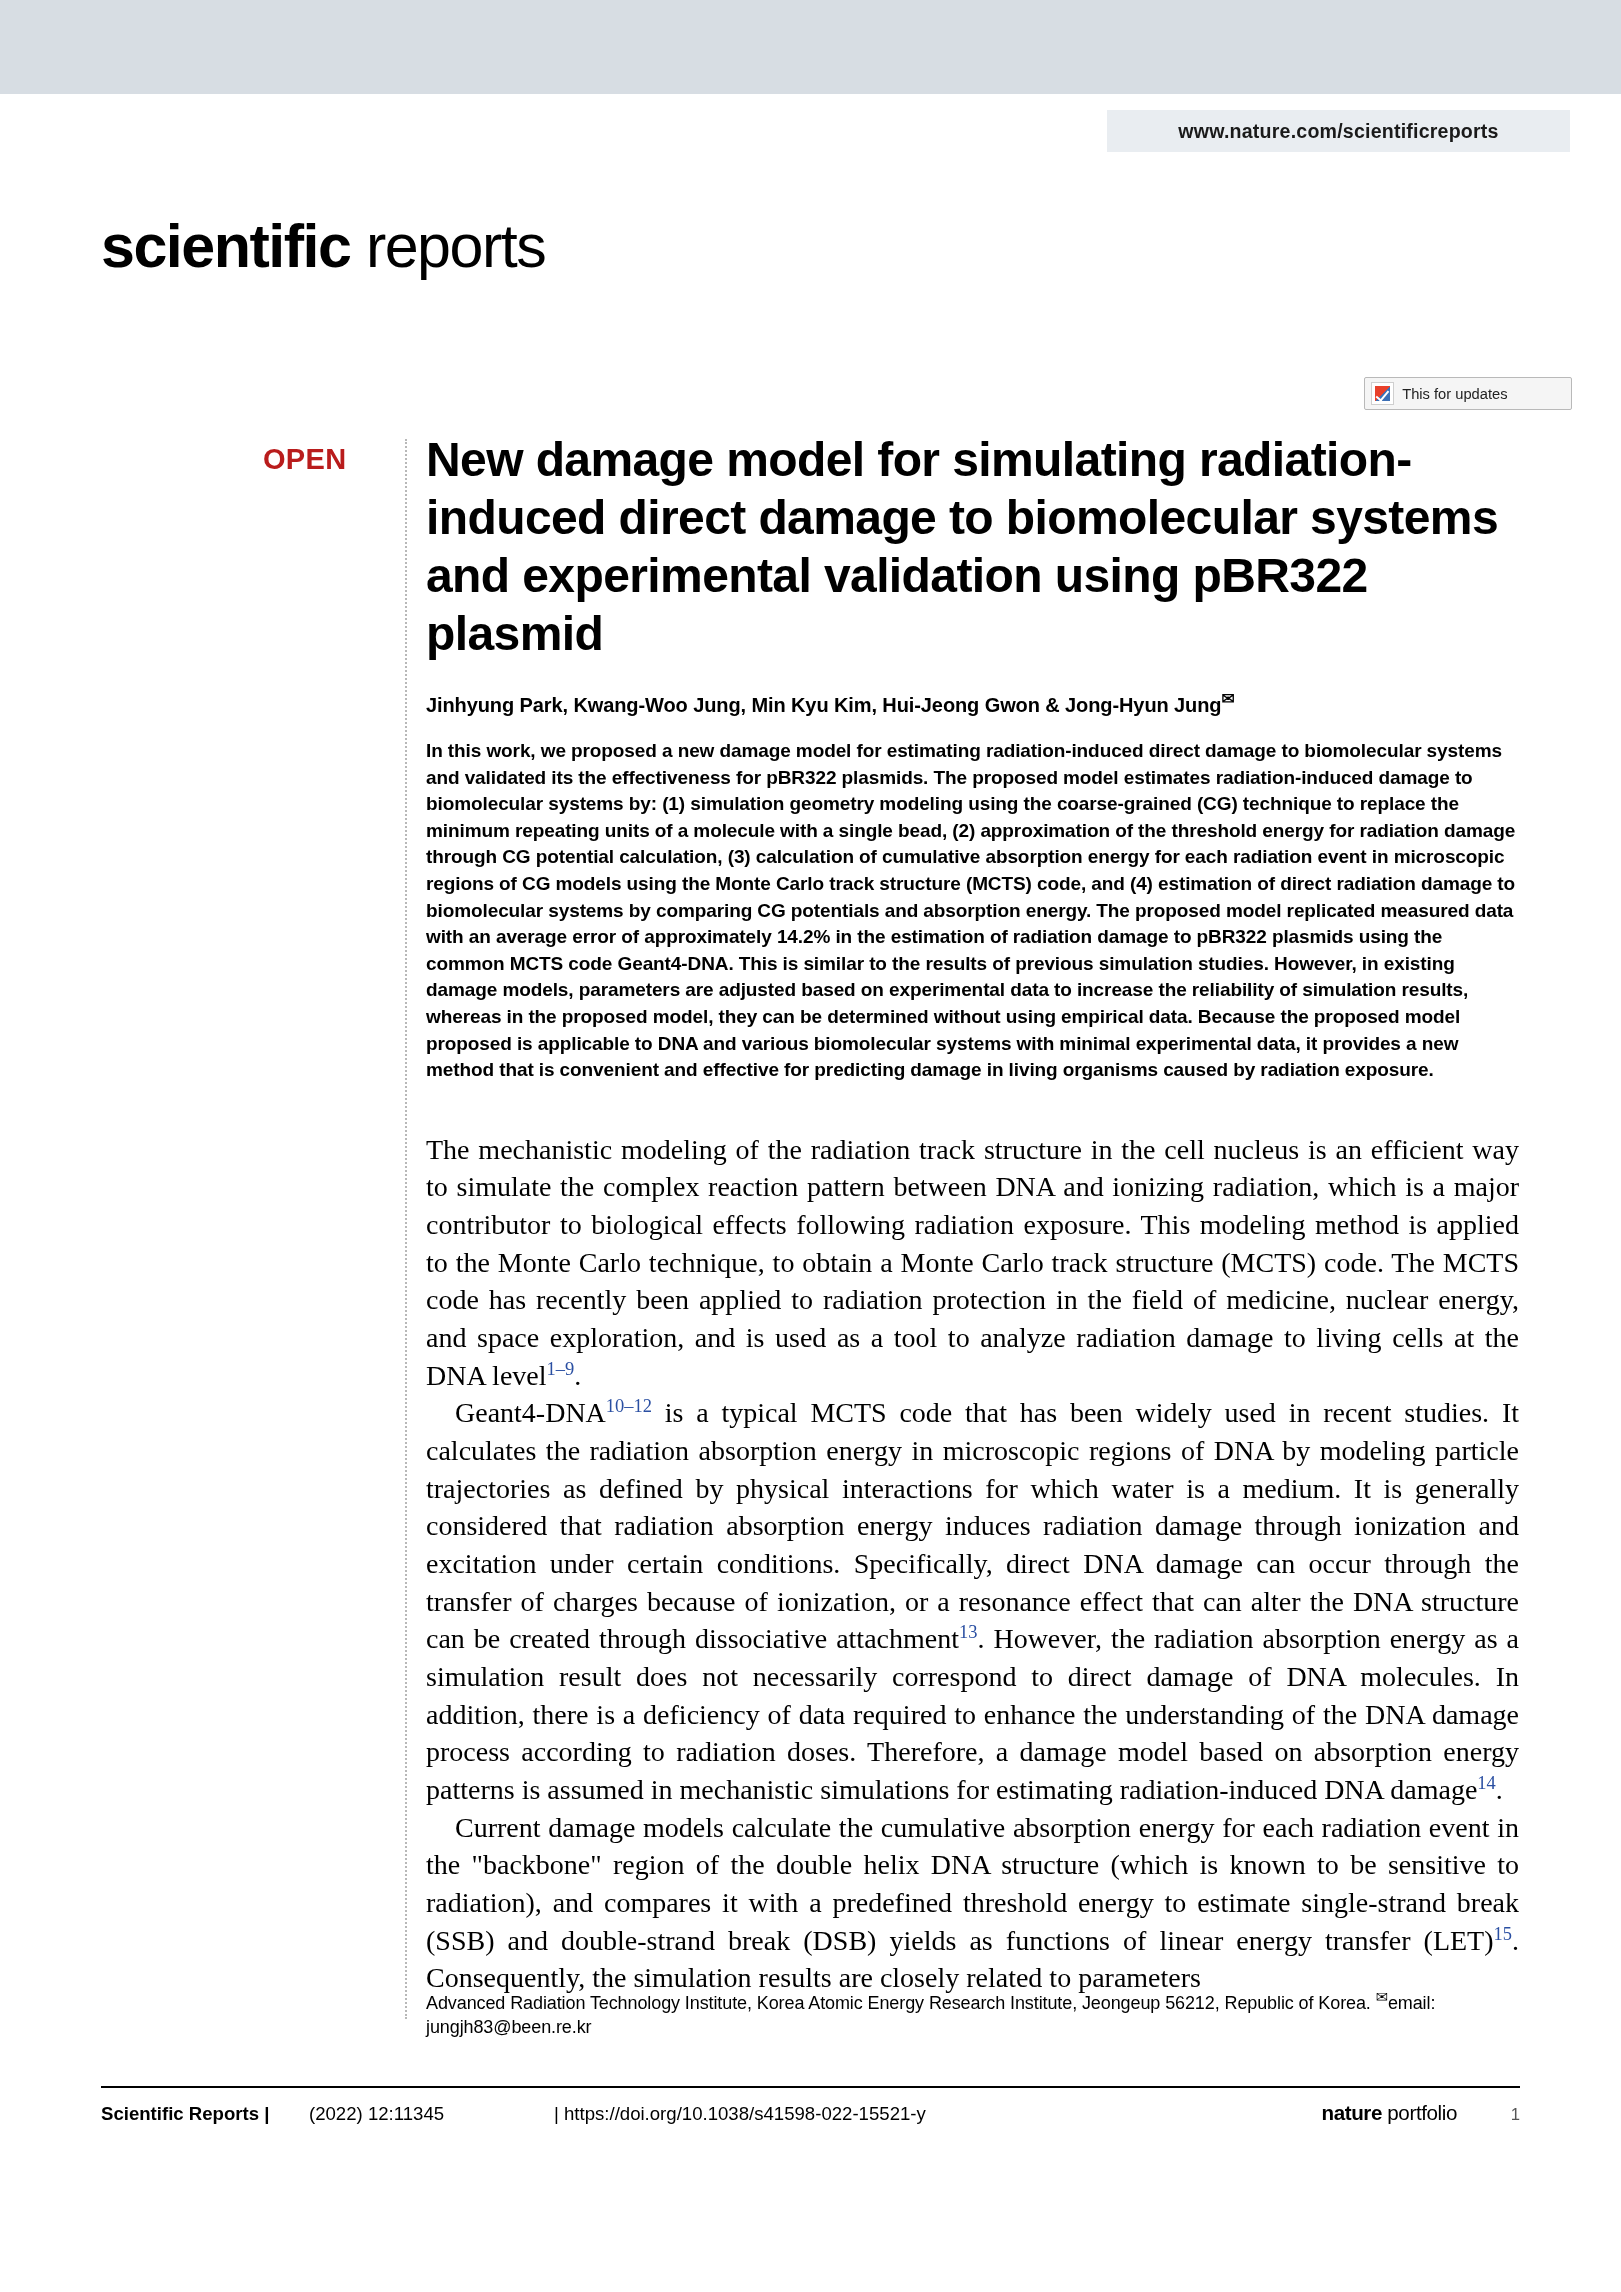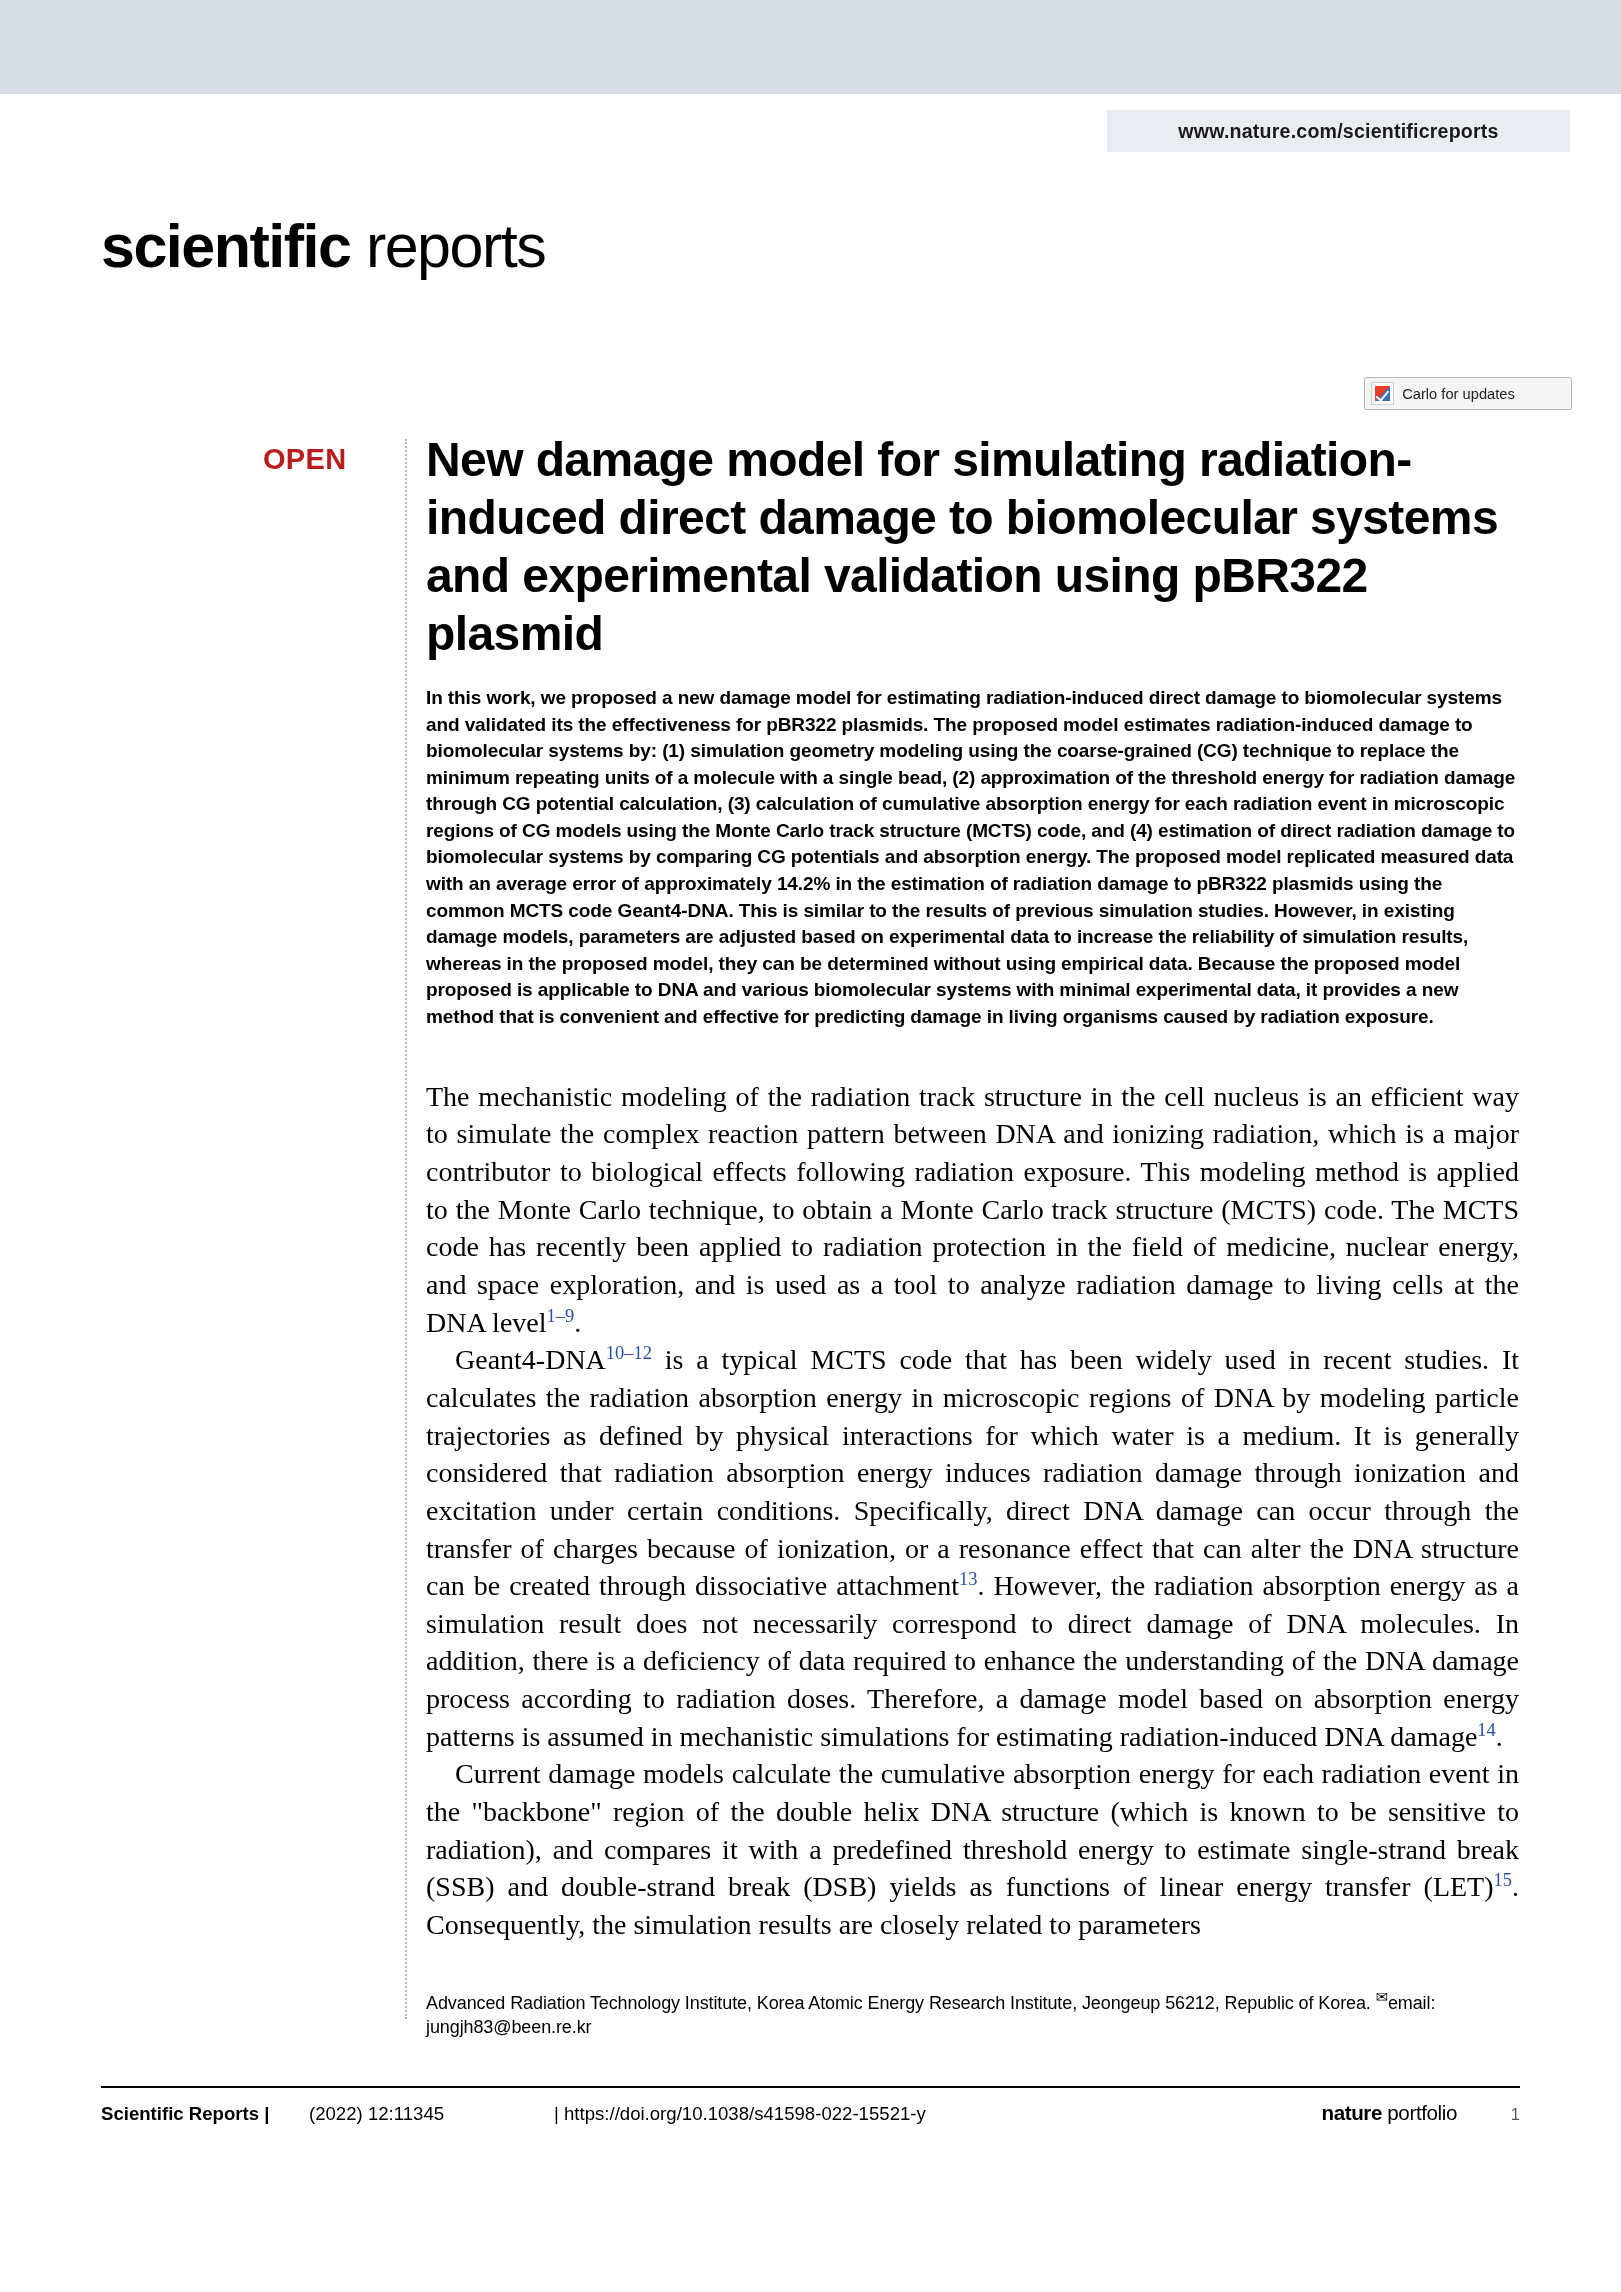--- a/index.html
+++ b/index.html
@@ -231,31 +231,34 @@
 <div class="top-bar"></div>
 
 <div class="journal-url">www.nature.com/scientificreports</div>
 
 <div class="masthead">
   <span class="bold">scientific</span><span class="light"> reports</span>
 </div>
 
 <div class="check-updates">
   <span class="cu-icon"></span>
-  <span>Carlo for updates</span>
+  <span>This for updates</span>
 </div>
 
 <div class="open-label">OPEN</div>
 
 <div class="vline"></div>
 
 <div class="content">
 
   <h1 class="title">New damage model for simulating radiation-induced direct damage to biomolecular systems and experimental validation using pBR322 plasmid</h1>
 
+  <div class="authors">
+    <span>Jinhyung Park, Kwang-Woo Jung, Min Kyu Kim, Hui-Jeong Gwon &amp; Jong-Hyun Jung</span><span class="env">✉</span>
+  </div>
 
   <div class="abstract">In this work, we proposed a new damage model for estimating radiation-induced direct damage to biomolecular systems and validated its the effectiveness for pBR322 plasmids. The proposed model estimates radiation-induced damage to biomolecular systems by: (1) simulation geometry modeling using the coarse-grained (CG) technique to replace the minimum repeating units of a molecule with a single bead, (2) approximation of the threshold energy for radiation damage through CG potential calculation, (3) calculation of cumulative absorption energy for each radiation event in microscopic regions of CG models using the Monte Carlo track structure (MCTS) code, and (4) estimation of direct radiation damage to biomolecular systems by comparing CG potentials and absorption energy. The proposed model replicated measured data with an average error of approximately 14.2% in the estimation of radiation damage to pBR322 plasmids using the common MCTS code Geant4-DNA. This is similar to the results of previous simulation studies. However, in existing damage models, parameters are adjusted based on experimental data to increase the reliability of simulation results, whereas in the proposed model, they can be determined without using empirical data. Because the proposed model proposed is applicable to DNA and various biomolecular systems with minimal experimental data, it provides a new method that is convenient and effective for predicting damage in living organisms caused by radiation exposure.</div>
 
   <div class="body-text">
     <p><span>The mechanistic modeling of the radiation track structure in the cell nucleus is an efficient way to simulate the complex reaction pattern between DNA and ionizing radiation, which is a major contributor to biological effects following radiation exposure. This modeling method is applied to the Monte Carlo technique, to obtain a Monte Carlo track structure (MCTS) code. The MCTS code has recently been applied to radiation protection in the field of medicine, nuclear energy, and space exploration, and is used as a tool to analyze radiation damage to living cells at the DNA level</span><sup class="lnk">1–9</sup><span>.</span></p>
 
     <p><span>Geant4-DNA</span><sup class="lnk">10–12</sup> <span>is a typical MCTS code that has been widely used in recent studies. It calculates the radiation absorption energy in microscopic regions of DNA by modeling particle trajectories as defined by physical interactions for which water is a medium. It is generally considered that radiation absorption energy induces radiation damage through ionization and excitation under certain conditions. Specifically, direct DNA damage can occur through the transfer of charges because of ionization, or a resonance effect that can alter the DNA structure can be created through dissociative attachment</span><sup class="lnk">13</sup><span>. However, the radiation absorption energy as a simulation result does not necessarily correspond to direct damage of DNA molecules. In addition, there is a deficiency of data required to enhance the understanding of the DNA damage process according to radiation doses. Therefore, a damage model based on absorption energy patterns is assumed in mechanistic simulations for estimating radiation-induced DNA damage</span><sup class="lnk">14</sup><span>.</span></p>
 
     <p><span>Current damage models calculate the cumulative absorption energy for each radiation event in the "backbone" region of the double helix DNA structure (which is known to be sensitive to radiation), and compares it with a predefined threshold energy to estimate single-strand break (SSB) and double-strand break (DSB) yields as functions of linear energy transfer (LET)</span><sup class="lnk">15</sup><span>. Consequently, the simulation results are closely related to parameters</span></p>
   </div>

